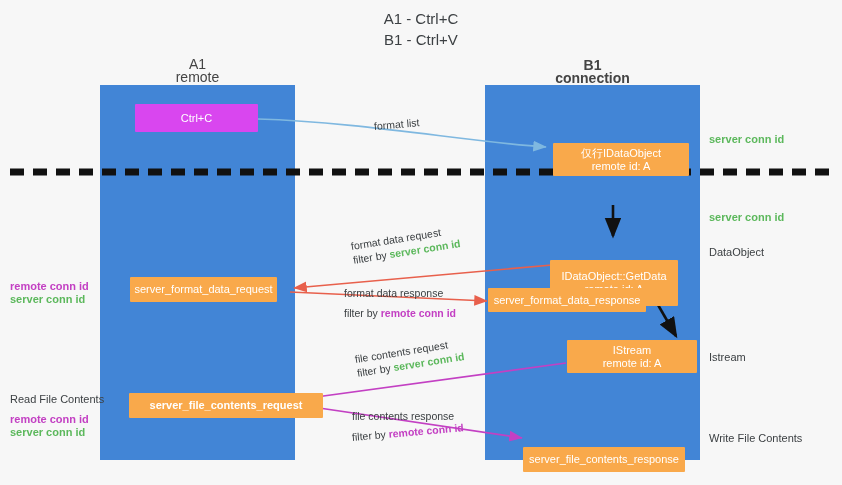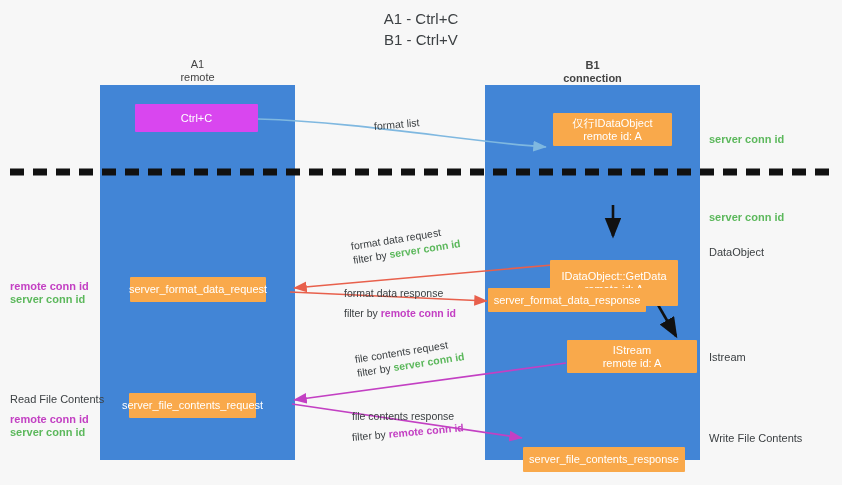--- a/index.html
+++ b/index.html
@@ -15,21 +15,21 @@
   .title{
     position:absolute;left:0;top:8px;width:842px;text-align:center;
     font-size:15px;line-height:21px;color:#3c4043;white-space:pre;
   }
 
   .lane{position:absolute;top:85px;height:375px;background:#4285d6;}
   .lane.a{left:100px;width:195px;}
   .lane.b{left:485px;width:215px;}
 
   .lane-head{
-    position:absolute;text-align:center;font-size:11px;line-height:13px;
+    position:absolute;text-align:center;font-size:14px;line-height:13px;
     color:#444;white-space:pre;
   }
   .lane-head.a{left:100px;top:58px;width:195px;}
   .lane-head.b{left:485px;top:59px;width:215px;font-weight:bold;}
 
   .box{
     position:absolute;box-sizing:border-box;
     display:flex;align-items:center;justify-content:center;
     text-align:center;color:#fff;font-size:11px;line-height:13px;
     white-space:pre;border-radius:1px;
@@ -97,35 +97,35 @@
 
     <path d="M290,292 L487,301" stroke="#e8604c" stroke-width="1.7" fill="none" marker-end="url(#ar-red)"></path>
 
     <path d="M566,363 L294,400" stroke="#c340c3" stroke-width="1.7" fill="none" marker-end="url(#ar-mag)"></path>
 
     <path d="M292,404 L522,438" stroke="#c340c3" stroke-width="1.7" fill="none" marker-end="url(#ar-mag)"></path>
   </svg>
 
   <div class="box green" style="left:135px;top:104px;width:123px;height:28px;">Ctrl+C</div>
 
-  <div class="box orange" style="left:553px;top:113px;width:119px;height:33px;">仅行IDataObject
+  <div class="box orange" style="left:553px;top:143px;width:136px;height:33px;">仅行IDataObject
 remote id: A</div>
 
 
   <div class="box orange" style="left:550px;top:236px;width:128px;height:46px;margin-top:24px;">IDataObject::GetData
 remote id: A</div>
 
   <div class="box orange" style="left:567px;top:340px;width:130px;height:33px;">IStream
 remote id: A</div>
 
-  <div class="box orange" style="left:130px;top:277px;width:136px;height:25px;">server_format_data_request</div>
+  <div class="box orange" style="left:130px;top:277px;width:147px;height:25px;">server_format_data_request</div>
 
   <div class="box orange" style="left:488px;top:288px;width:158px;height:24px;">server_format_data_response</div>
 
-  <div class="box orange" style="left:129px;top:393px;width:127px;height:25px;">server_file_contents_request</div>
+  <div class="box orange" style="left:129px;top:393px;width:194px;height:25px;font-weight:bold;">server_file_contents_request</div>
 
   <div class="box orange" style="left:523px;top:425px;width:162px;height:25px;margin-top:22px;">server_file_contents_response</div>
 
   <div class="edge-label rot-b" style="left:374px;top:119px;">format list</div>
 
   <div class="edge-label rot-a" style="left:352px;top:239px;">
     <div>format data request</div>
     <div><span>filter by </span><span class="srv">server conn id</span></div>
   </div>
 

